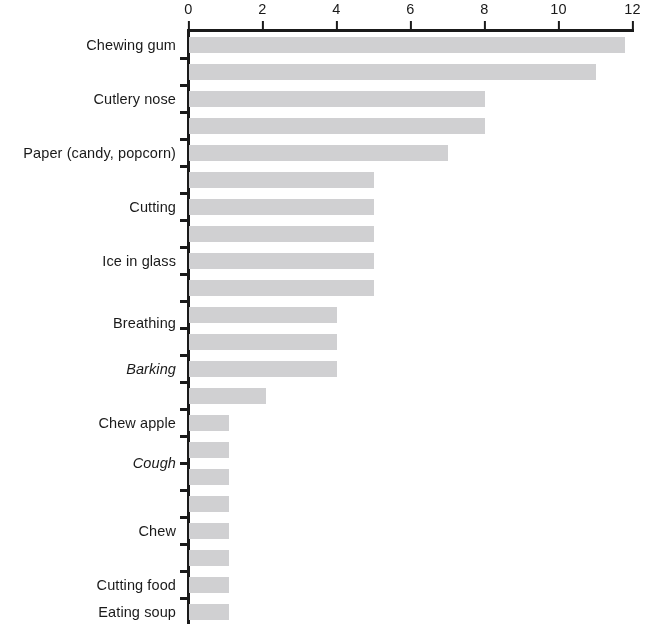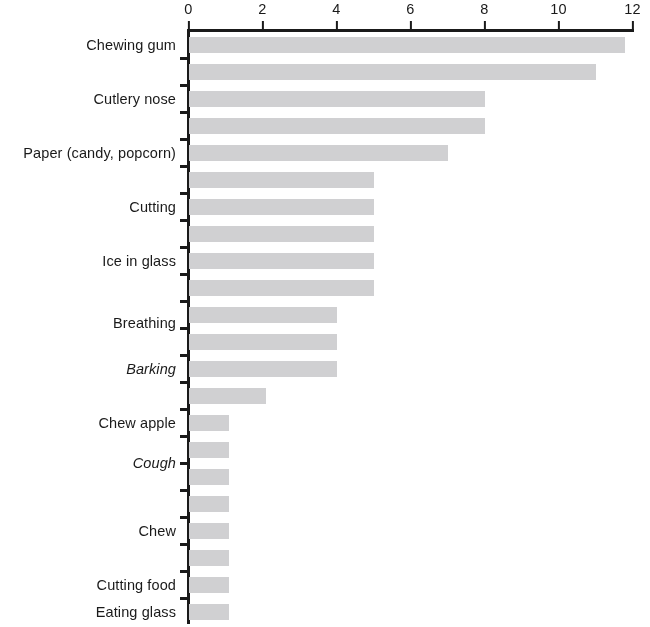--- a/index.html
+++ b/index.html
@@ -220,17 +220,17 @@
         <div class="cat-label" style="left: 0px; width: 176px; top: 60px;">Cutlery nose</div>
         <div class="cat-label" style="left: 0px; width: 176px; top: 114px;">Paper (candy, popcorn)</div>
         <div class="cat-label" style="left: 0px; width: 176px; top: 168px;">Cutting</div>
         <div class="cat-label" style="left: 0px; width: 176px; top: 222px;">Ice in glass</div>
         <div class="cat-label" style="left: 0px; width: 176px; top: 284px;">Breathing</div>
         <div class="cat-label" style="left: 0px; width: 176px; top: 330px; font-style: italic;">Barking</div>
         <div class="cat-label" style="left: 0px; width: 176px; top: 384px;">Chew apple</div>
         <div class="cat-label" style="left: 0px; width: 176px; top: 424px; font-style: italic;">Cough</div>
         <div class="cat-label" style="left: 0px; width: 176px; top: 492px;">Chew</div>
         <div class="cat-label" style="left: 0px; width: 176px; top: 546px;">Cutting food</div>
-        <div class="cat-label" style="left: 0px; width: 176px; top: 573px;">Eating glass</div>
+        <div class="cat-label" style="left: 0px; width: 176px; top: 573px;">Eating soup</div>
       </div>
   </div>
 
 </div>
 
 </body></html>

